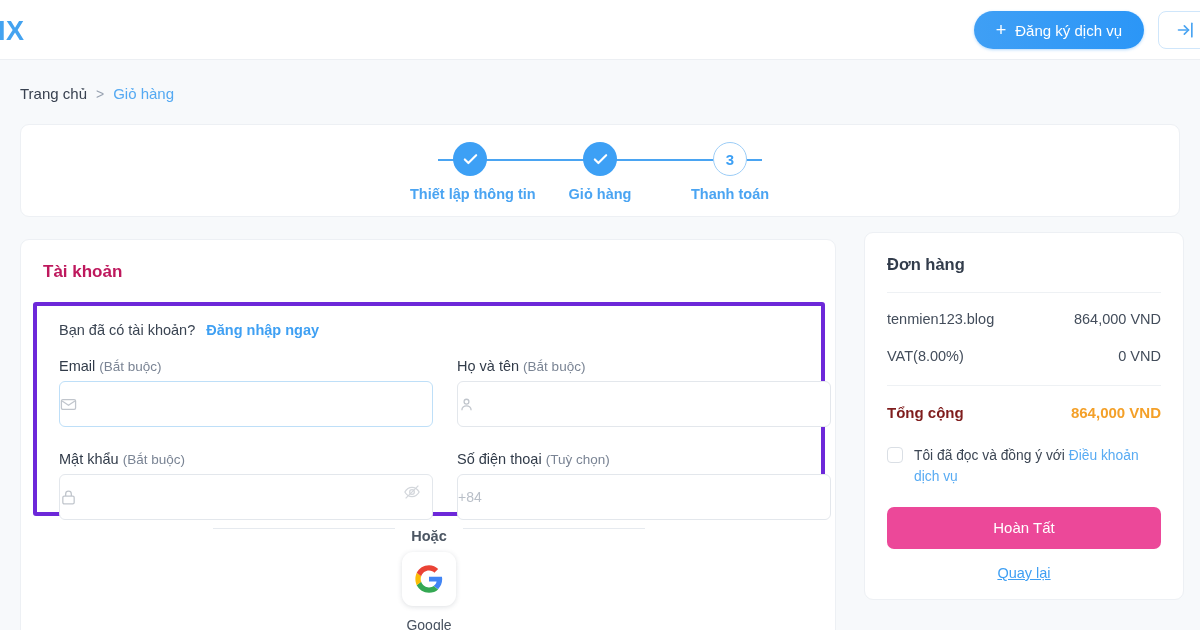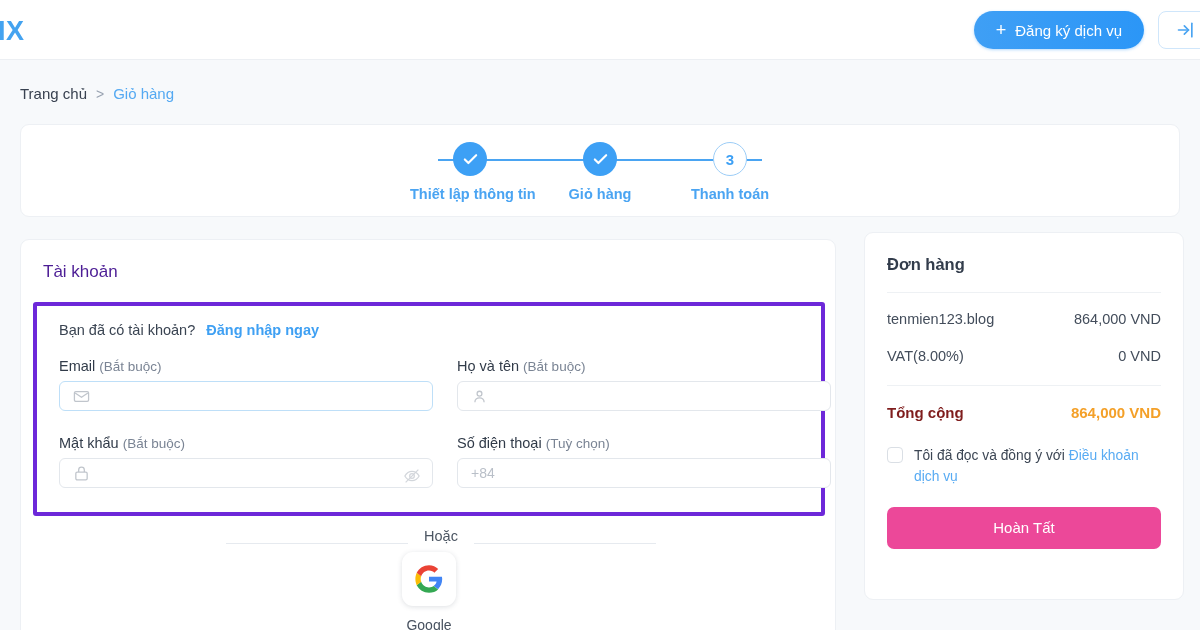--- a/index.html
+++ b/index.html
@@ -100,22 +100,22 @@
     font-weight: bold; color: #4aa4f2; white-space: nowrap;
   }
 
   
   .account-card {
     position: absolute; top: 239px; left: 20px;
     width: 816px; height: 400px;
     overflow: hidden;
   }
   .account-title {
-    font-size: 17px; font-weight: normal;
-    color: #4c1d95; padding: 22px 0 0 22px;
+    font-size: 17px; font-weight: bold;
+    color: #be185d; padding: 22px 0 0 22px;
   }
   .form-box {
     position: absolute; top: 62px; left: 12px;
     width: 792px; height: 214px;
     border: 4px solid #6d28d9; border-radius: 3px;
     background: #fff;
     padding: 16px 22px 0 22px;
   }
   .have-account {
     font-size: 14.5px; color: #3a4452;
@@ -129,43 +129,42 @@
     display: grid;
     grid-template-columns: 374px 374px;
     column-gap: 26px; row-gap: 16px; gap: 24px;
   }
   .field-label {
     font-size: 14.5px; color: #313b49; margin-bottom: 7px;
   }
   .field-label .hint { color: #7a8494; font-size: 13.5px; }
   .input-wrap { position: relative; }
   .input-box {
-    width: 100%; height: 30px;
+    width: 100%; height: 46px;
     border: 1px solid #e3e7ec; border-radius: 6px;
     background: #fff;
     display: flex; align-items: center;
-    padding-left: 13px;
     font-size: 14px; color: #b6bcc5;
   }
   .input-box.focused { border-color: #bedff8; }
   .input-box .lead-icon {
     width: 17px; height: 17px; flex: 0 0 17px;
     margin-right: 9px; opacity: .62;
   }
   .input-box .ph { color: #b9bfc8; font-size: 14px; }
   .eye-toggle {
     position: absolute; right: 12px; top: 9px;
     width: 18px; height: 18px; cursor: pointer; opacity: .5;
   }
 
   
   .or-row {
-    position: absolute; top: 288px; left: 12px;
+    position: absolute; top: 288px; left: 0;
     width: 816px;
-    display: flex; align-items: flex-end; justify-content: center;
+    display: flex; align-items: flex-start; justify-content: center; font-weight: bold;
   }
   .or-line { width: 182px; height: 1px; background: #e6eaef; }
   .or-text {
     font-size: 14.5px; color: #4c5663; padding: 0 16px;
   }
   .google-wrap {
     position: absolute; top: 312px; left: 0; width: 816px;
     display: flex; flex-direction: column; align-items: center;
   }
   .google-btn {
@@ -402,13 +401,14 @@
   </div>
 
   <div class="terms">
     <div class="checkbox"></div>
     <div>
       <span>Tôi đã đọc và đồng ý với </span><span class="terms-link">Điều khoản dịch vụ</span>
     </div>
   </div>
 
   <button class="btn-finish">Hoàn Tất</button>
+  <a class="back-link">Quay lại</a>
 </div>
 
 </body></html>

